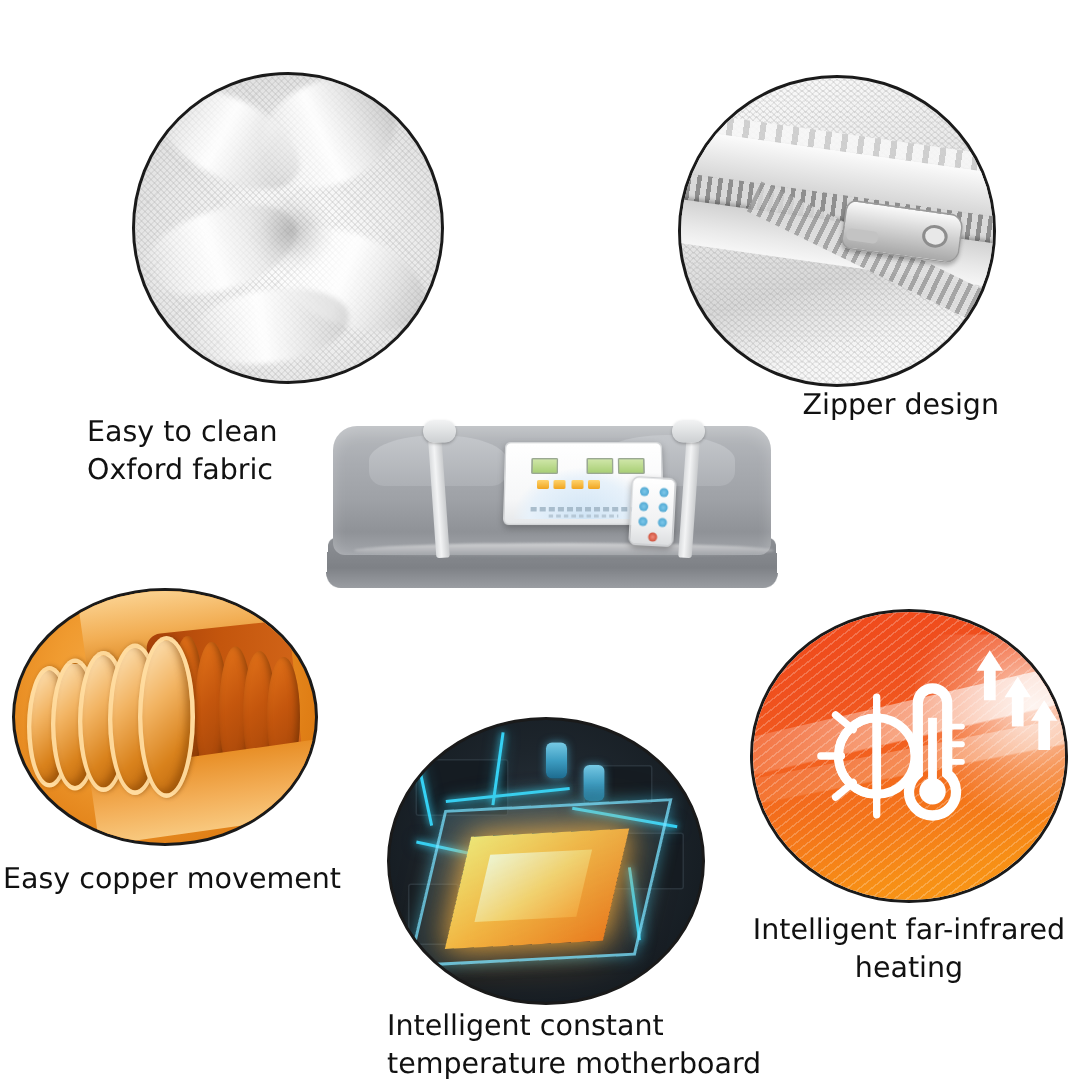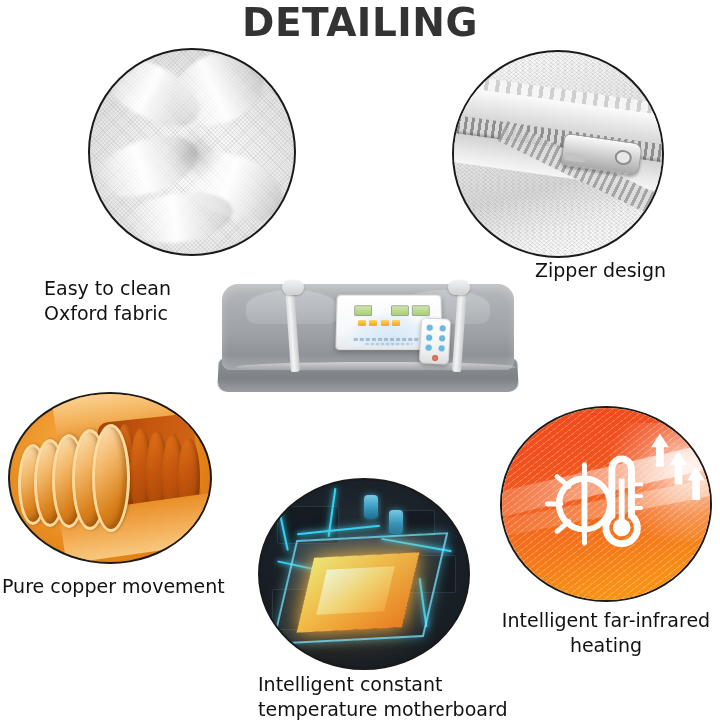--- a/index.html
+++ b/index.html
@@ -61,21 +61,21 @@
   .f2 { left: 40%; top: 2%;  width: 46%; height: 34%; transform: rotate(-24deg); border-radius: 50%; }
   .f3 { left: 2%;  top: 44%; width: 52%; height: 26%; transform: rotate(-18deg); border-radius: 50%; }
   .f4 { left: 44%; top: 52%; width: 52%; height: 30%; transform: rotate(22deg); border-radius: 50%; }
   .f5 { left: 18%; top: 70%; width: 52%; height: 24%; transform: rotate(-8deg); border-radius: 50%; }
   .f-core {
     position: absolute; left: 38%; top: 38%; width: 26%; height: 26%;
     border-radius: 50%;
     background: radial-gradient(circle, rgba(140,140,140,0.45) 0%, rgba(200,200,200,0.15) 55%, rgba(255,255,255,0) 80%);
     filter: blur(2px);
   }
-  #fabric-caption { left: 44px; top: 276px; }
+  #fabric-caption { left: 58px; top: 276px; }
 
   
   #zipper-circle {
     left: 452px; top: 50px; width: 212px; height: 208px;
     background: linear-gradient(165deg, #fdfdfd 0%, #f1f1f1 22%, #e3e3e3 45%, #d8d8d8 62%, #f4f4f4 80%, #ffffff 100%);
   }
   .zip-weave {
     position: absolute; inset: 0;
     background-image:
       repeating-linear-gradient(40deg, rgba(150,150,150,0.20) 0 1px, transparent 1px 3px),
@@ -322,21 +322,20 @@
     position: absolute; width: 6px; height: 6px; border-radius: 50%;
     background: radial-gradient(circle, #7ec8ea 0%, #3d9bc9 100%);
   }
   .rbtn-red { background: radial-gradient(circle, #f08a7a 0%, #c23a22 100%); }
 </style>
 </head>
 <body>
 
 <div id="page">
 
-  <div class="title">DETAILING</div>
 
   <div class="circle" id="fabric-circle">
     <div class="fabric-weave"></div>
     <div class="fold f1"></div>
     <div class="fold f2"></div>
     <div class="fold f3"></div>
     <div class="fold f4"></div>
     <div class="fold f5"></div>
     <div class="f-core"></div>
   </div>
@@ -365,21 +364,21 @@
     <div class="cop-ring-dark" style="left:68%;top:22%;width:11%;height:52%;"></div>
     <div class="cop-ring-dark" style="left:76%;top:24%;width:11%;height:50%;"></div>
     <div class="cop-ring-dark" style="left:84%;top:26%;width:11%;height:48%;"></div>
     <div class="cop-block-bot"></div>
     <div class="cop-coil" style="left:4%;top:30%;width:15%;height:48%;"></div>
     <div class="cop-coil" style="left:12%;top:27%;width:16%;height:52%;"></div>
     <div class="cop-coil" style="left:21%;top:24%;width:17%;height:56%;"></div>
     <div class="cop-coil" style="left:31%;top:21%;width:18%;height:60%;"></div>
     <div class="cop-coil" style="left:41%;top:18%;width:19%;height:64%;"></div>
   </div>
-  <div class="caption" id="copper-caption">Pure copper movement</div>
+  <div class="caption" id="copper-caption">Easy copper movement</div>
 
   <div class="circle" id="board-circle">
     <div class="brd-chipdark" style="left:8%;top:14%;width:30%;height:20%;"></div>
     <div class="brd-chipdark" style="left:62%;top:16%;width:22%;height:14%;"></div>
     <div class="brd-chipdark" style="left:70%;top:40%;width:24%;height:20%;"></div>
     <div class="brd-chipdark" style="left:6%;top:58%;width:16%;height:22%;"></div>
     <div class="brd-trace" style="left:10%;top:8%;width:2px;height:30%;transform:rotate(-12deg);"></div>
     <div class="brd-trace" style="left:34%;top:4%;width:2px;height:26%;transform:rotate(8deg);"></div>
     <div class="brd-trace" style="left:18%;top:26%;width:40%;height:2px;transform:rotate(-6deg);"></div>
     <div class="brd-trace" style="left:58%;top:34%;width:34%;height:2px;transform:rotate(10deg);"></div>

